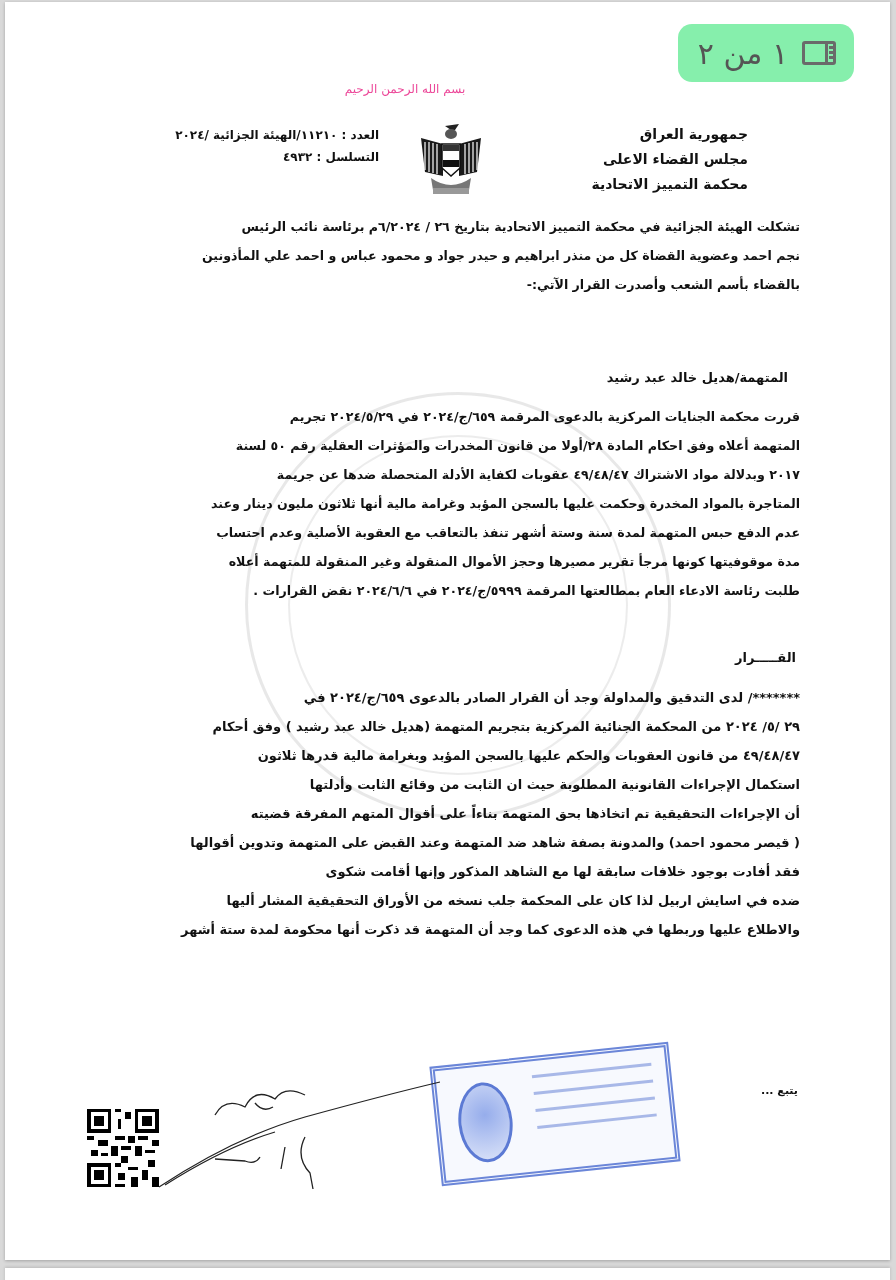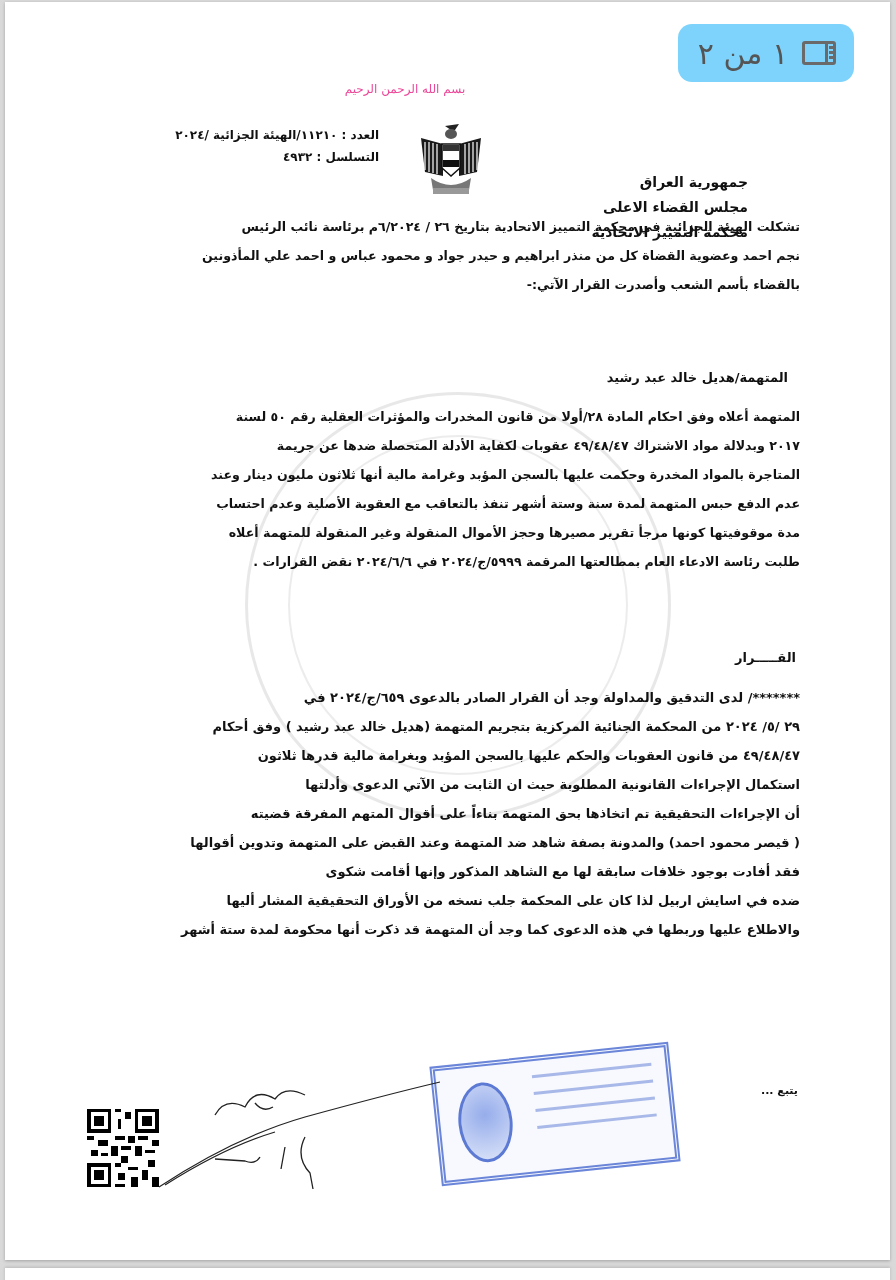--- a/index.html
+++ b/index.html
@@ -15,21 +15,21 @@
     box-shadow: 0 1px 3px rgba(0,0,0,0.25);
     overflow: hidden;
   }
   .page2 {
     position: absolute; left: 5px; top: 1268px; width: 885px; height: 40px;
     background: #ffffff; box-shadow: 0 -1px 3px rgba(0,0,0,0.15);
   }
   .pager {
     position: absolute; right: 42px; top: 24px;
     height: 58px; padding: 0 18px 0 20px;
-    background: #7dd3fc; border-radius: 14px;
+    background: #86efac; border-radius: 14px;
     display: flex; align-items: center; gap: 14px;
     direction: rtl;
   }
   .pager-icon { width: 34px; height: 24px; position: relative; }
   .pager-icon .frame {
     position: absolute; inset: 0; border: 3px solid #6a6a6a; border-radius: 3px; box-sizing: border-box;
   }
   .pager-icon .bar {
     position: absolute; right: 0; top: 0; width: 11px; height: 100%;
     border-left: 3px solid #6a6a6a; box-sizing: border-box;
@@ -47,21 +47,21 @@
     color: #111;
     font-family: "DejaVu Sans", sans-serif;
     font-weight: bold;
   }
   .basmala {
     position: absolute; left: 290px; top: 80px; width: 220px; text-align: center;
     font-family: "DejaVu Serif", serif; font-weight: normal; font-size: 12px; color: #ec4899;
   }
   .org {
     position: absolute; right: 142px; top: 120px; text-align: right;
-    font-size: 14px; line-height: 25px; margin-top: 48px;
+    font-size: 14px; line-height: 25px;
   }
   .emblem {
     position: absolute; left: 410px; top: 118px; width: 72px; height: 78px;
   }
   .refs {
     position: absolute; left: 144px; top: 122px; text-align: right; width: 230px;
     font-size: 12px; line-height: 22px;
   }
   .body-text {
     position: absolute; right: 90px; left: 78px; top: 210px;
@@ -135,35 +135,36 @@
 
     <div class="body-text">
       <span class="line">تشكلت الهيئة الجزائية في محكمة التمييز الاتحادية بتاريخ ٢٦ / ٦/٢٠٢٤م برئاسة نائب الرئيس</span>
       <span class="line">نجم احمد وعضوية القضاة كل من منذر ابراهيم و حيدر جواد و محمود عباس و احمد علي المأذونين</span>
       <span class="line">بالقضاء بأسم الشعب وأصدرت القرار الآتي:-</span>
     </div>
 
     <div class="accused">المتهمة/هديل خالد عبد رشيد</div>
 
     <div class="para1">
+      <span class="line">قررت محكمة الجنايات المركزية بالدعوى المرقمة ٦٥٩/ج/٢٠٢٤ في ٢٠٢٤/٥/٢٩ تجريم</span>
       <span class="line">المتهمة أعلاه وفق احكام المادة ٢٨/أولا من قانون المخدرات والمؤثرات العقلية رقم ٥٠ لسنة</span>
       <span class="line">٢٠١٧ وبدلالة مواد الاشتراك ٤٩/٤٨/٤٧ عقوبات لكفاية الأدلة المتحصلة ضدها عن جريمة</span>
       <span class="line">المتاجرة بالمواد المخدرة وحكمت عليها بالسجن المؤبد وغرامة مالية أنها ثلاثون مليون دينار وعند</span>
       <span class="line">عدم الدفع حبس المتهمة لمدة سنة وستة أشهر تنفذ بالتعاقب مع العقوبة الأصلية وعدم احتساب</span>
       <span class="line">مدة موقوفيتها كونها مرجأ تقرير مصيرها وحجز الأموال المنقولة وغير المنقولة للمتهمة أعلاه</span>
       <span class="line">طلبت رئاسة الادعاء العام بمطالعتها المرقمة ٥٩٩٩/ج/٢٠٢٤ في ٢٠٢٤/٦/٦ نقض القرارات .</span>
     </div>
 
     <div class="verdict-title">القـــــرار</div>
 
     <div class="para2">
       <span class="line">*******/ لدى التدقيق والمداولة وجد أن القرار الصادر بالدعوى ٦٥٩/ج/٢٠٢٤ في</span>
       <span class="line">٢٩ /٥/ ٢٠٢٤ من المحكمة الجنائية المركزية بتجريم المتهمة (هديل خالد عبد رشيد ) وفق أحكام</span>
       <span class="line">٤٩/٤٨/٤٧ من قانون العقوبات والحكم عليها بالسجن المؤبد وبغرامة مالية قدرها ثلاثون</span>
-      <span class="line">استكمال الإجراءات القانونية المطلوبة حيث ان الثابت من الآتي الدعوى وأدلتها</span>
+      <span class="line">استكمال الإجراءات القانونية المطلوبة حيث ان الثابت من وقائع الثابت وأدلتها</span>
       <span class="line">أن الإجراءات التحقيقية تم اتخاذها بحق المتهمة بناءاً على أقوال المتهم المفرقة قضيته</span>
       <span class="line">( قيصر محمود احمد) والمدونة بصفة شاهد ضد المتهمة وعند القبض على المتهمة وتدوين أقوالها</span>
       <span class="line">فقد أفادت بوجود خلافات سابقة لها مع الشاهد المذكور وإنها أقامت شكوى</span>
       <span class="line">ضده في اسايش اربيل لذا كان على المحكمة جلب نسخه من الأوراق التحقيقية المشار أليها</span>
       <span class="line">والاطلاع عليها وربطها في هذه الدعوى كما وجد أن المتهمة قد ذكرت أنها محكومة لمدة ستة أشهر</span>
     </div>
 
     <div class="cont">يتبع ...</div>
   </div>
 

